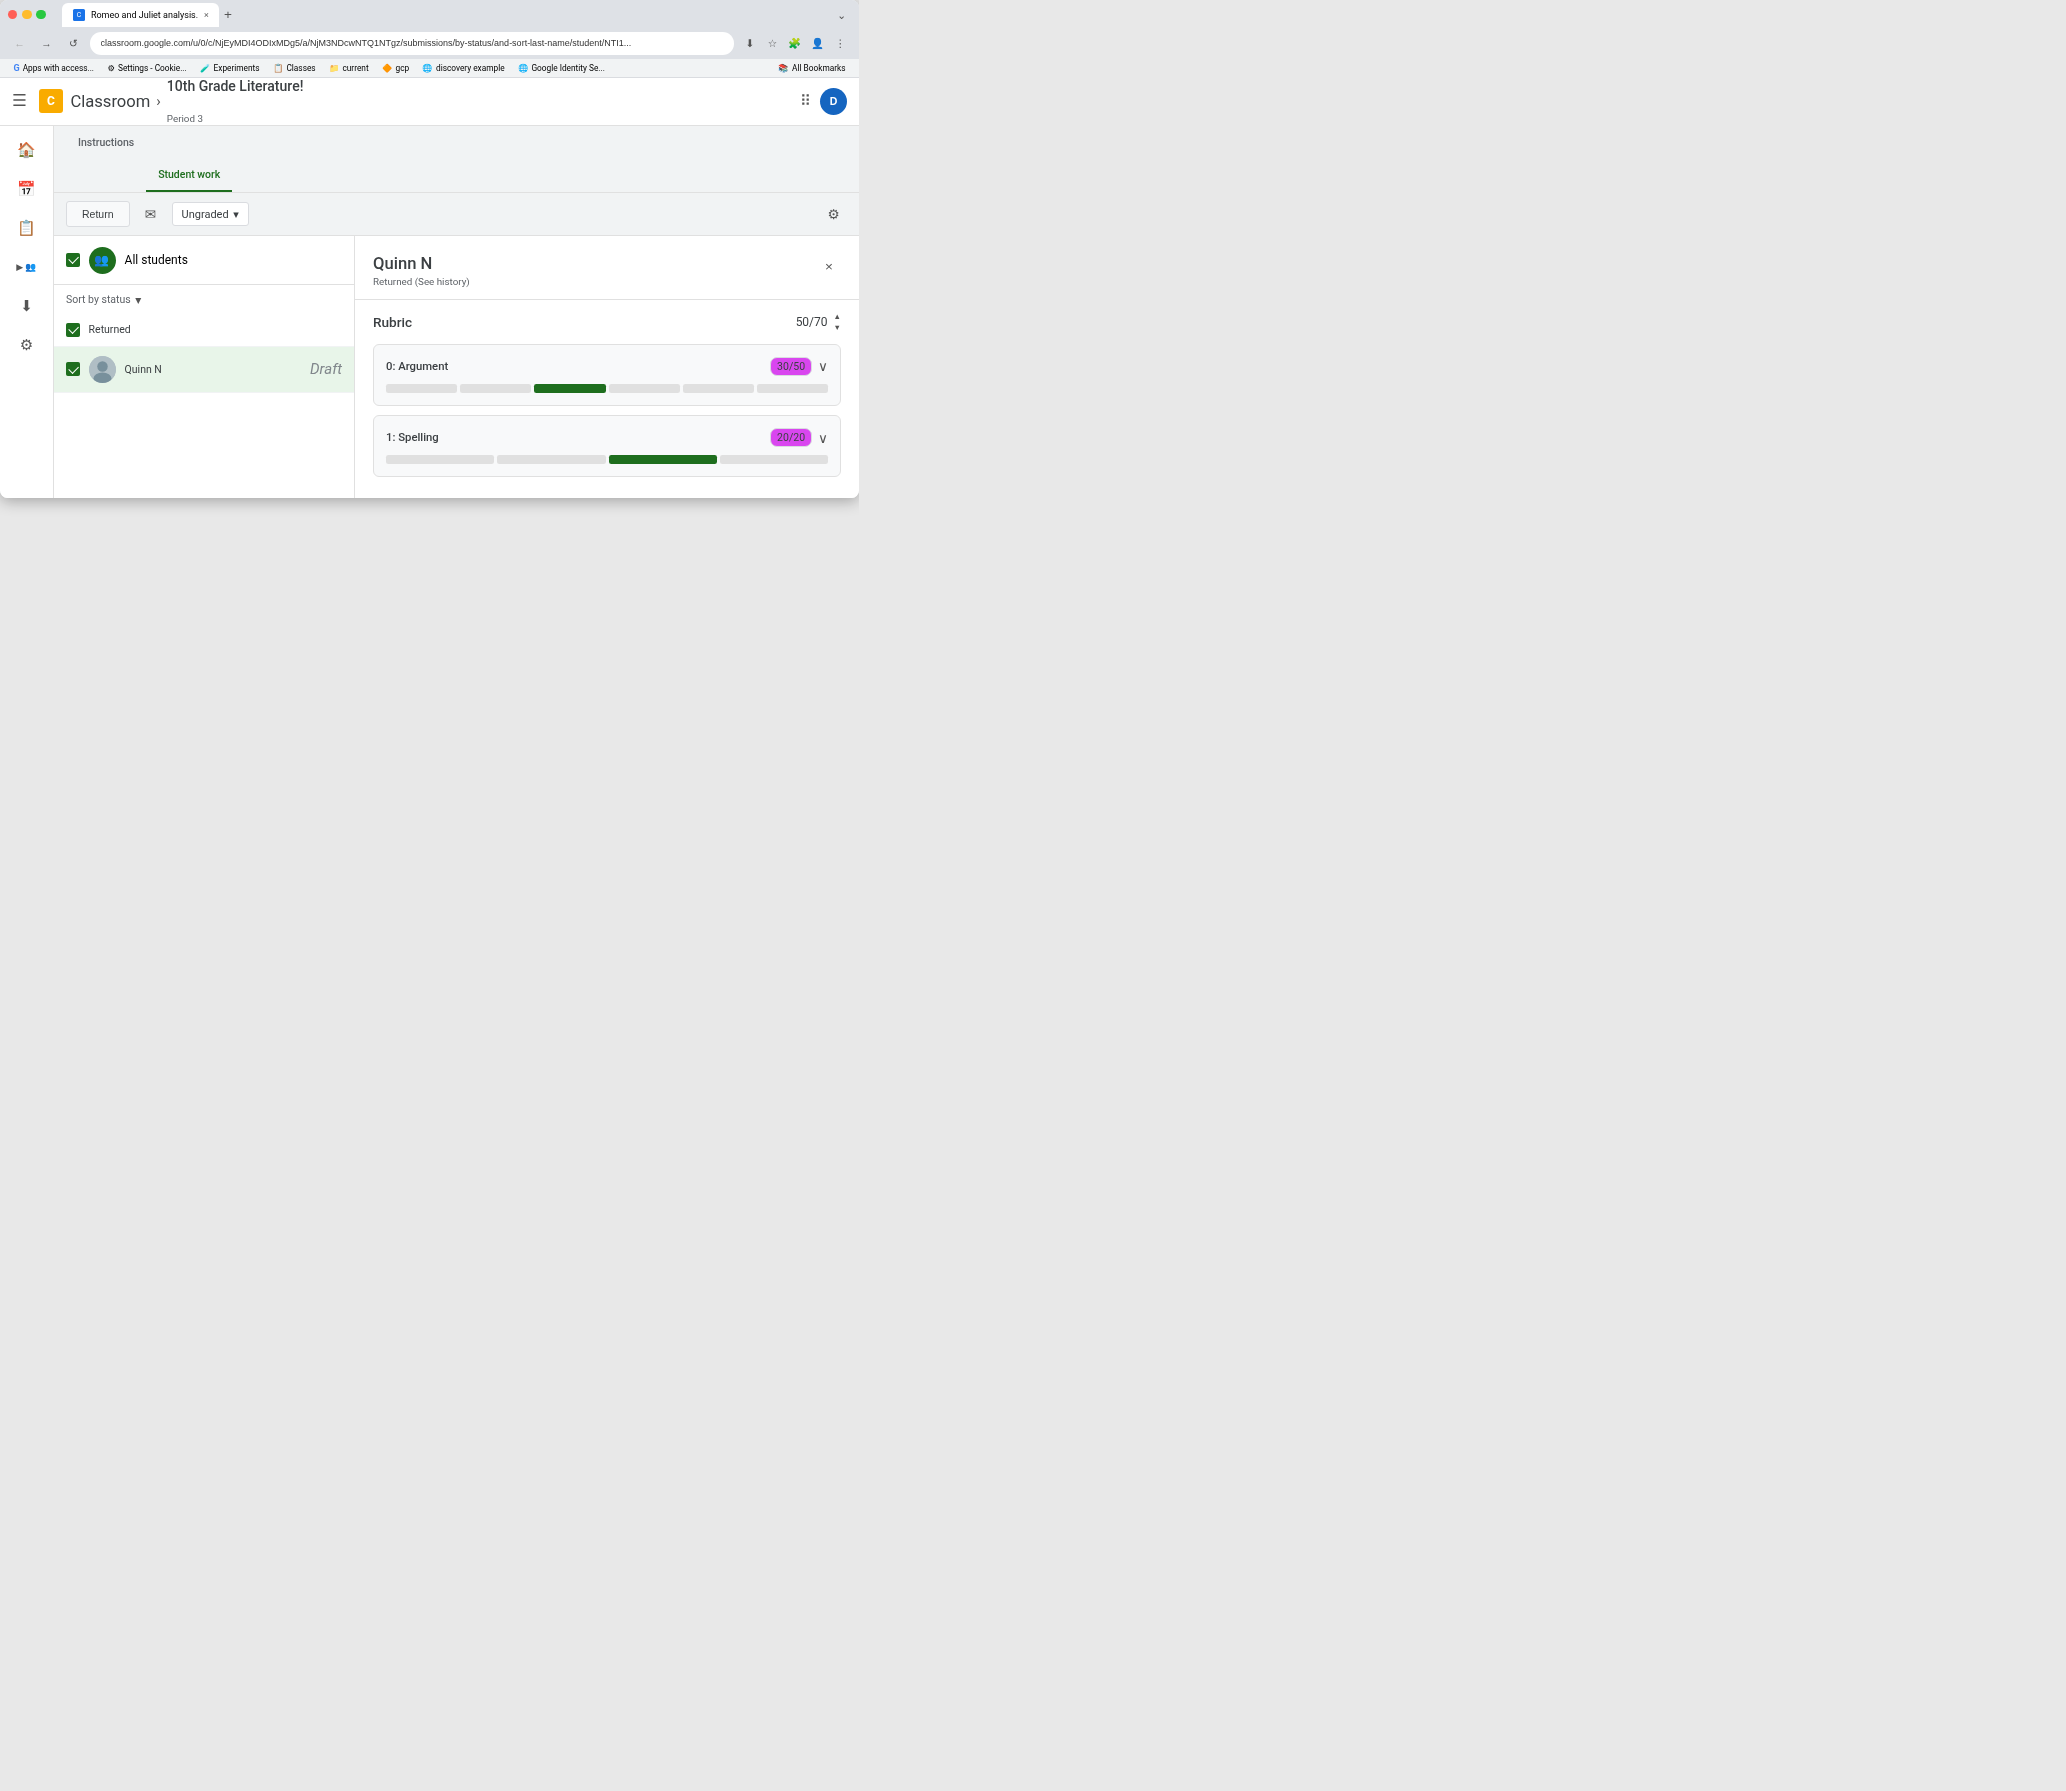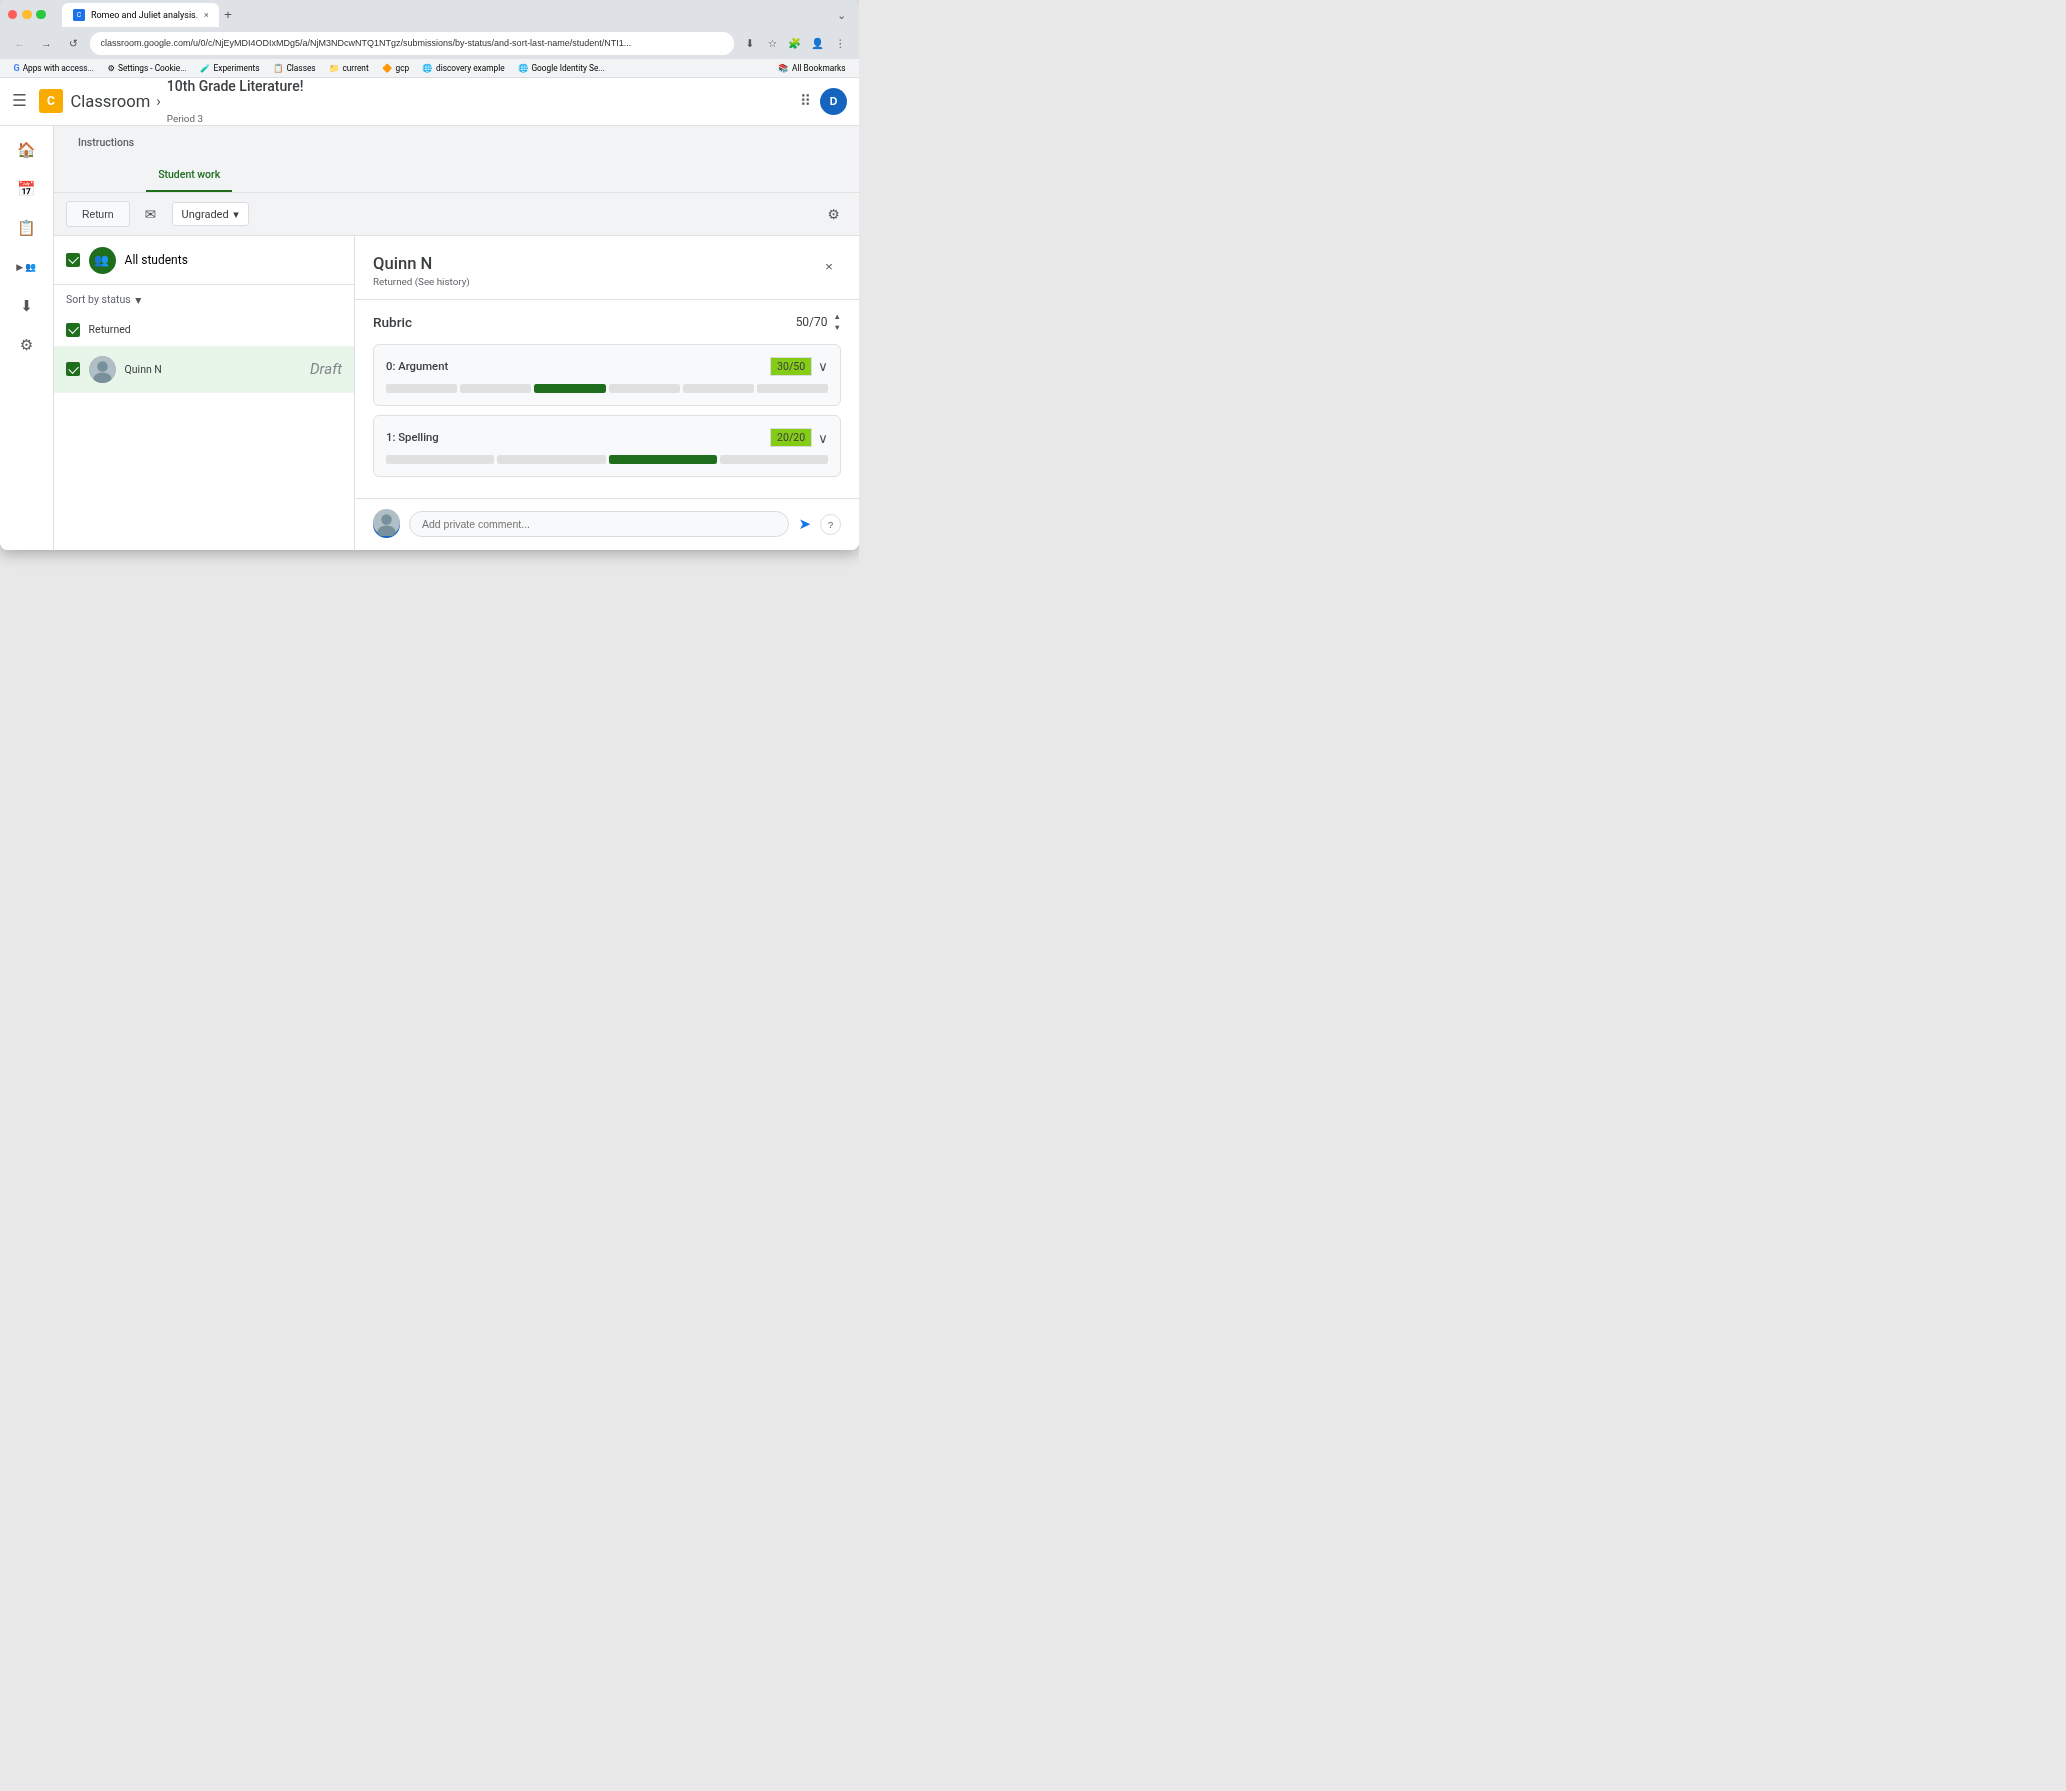--- a/index.html
+++ b/index.html
@@ -462,23 +462,23 @@
     .rubric-item-score {
       display: flex;
       align-items: center;
       gap: 6px;
       font-size: 10.5px;
       color: #3c4043;
     }
 
     .rubric-item-score-box {
       border: 0.8px solid #dadce0;
-      border-radius: 0;
+      border-radius: 7px;
       padding: 2.3px 6px;
-      background: #84cc16;
+      background: #d946ef;
     }
 
     .chevron-btn {
       border: none; background: none; cursor: pointer;
       font-size: 13.6px; color: #555;
     }
 
     
     .rubric-progress {
       display: flex;
@@ -801,33 +801,19 @@
                 </div>
                 <div class="rubric-progress">
                   <div class="progress-segment empty"></div>
                   <div class="progress-segment empty"></div>
                   <div class="progress-segment filled"></div>
                   <div class="progress-segment empty"></div>
                 </div>
               </div>
             </div>
 
-            <div class="comment-area">
-              <div class="comment-avatar">
-                <span>
-                  <svg width="27" height="27" viewBox="0 0 36 36">
-                    <circle cx="18" cy="18" r="18" fill="#b0bec5"></circle>
-                    <circle cx="18" cy="14" r="7" fill="#78909c"></circle>
-                    <ellipse cx="18" cy="30" rx="12" ry="8" fill="#78909c"></ellipse>
-                  </svg>
-                </span>
-              </div>
-              <input class="comment-input" type="text" placeholder="Add private comment..." style="">
-              <button class="send-btn">➤</button>
-              <button class="help-btn">?</button>
-            </div>
           </div>
         </div>
       </div>
     </div>
   </div>
 </div>
 
 
 </body></html>

